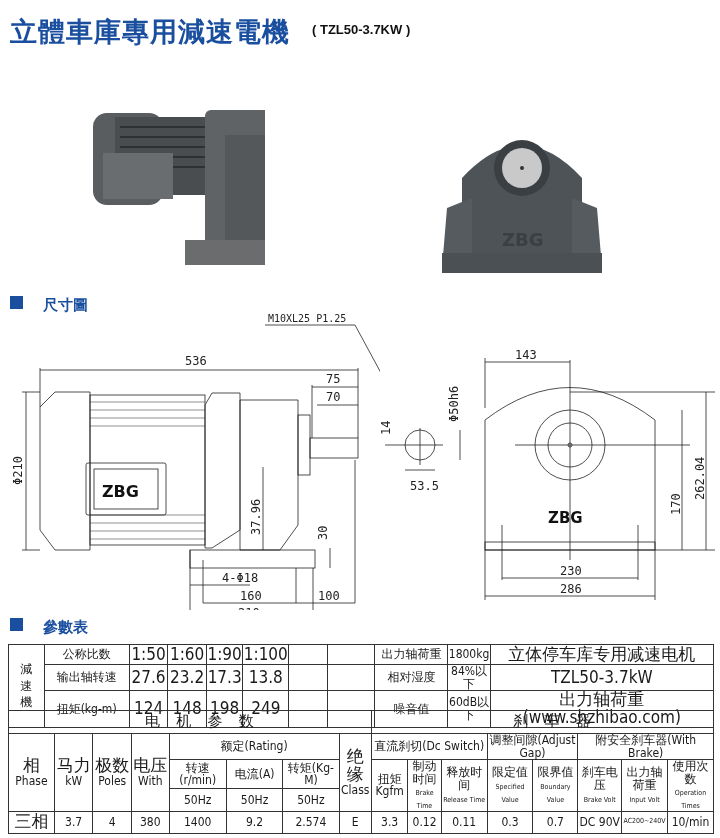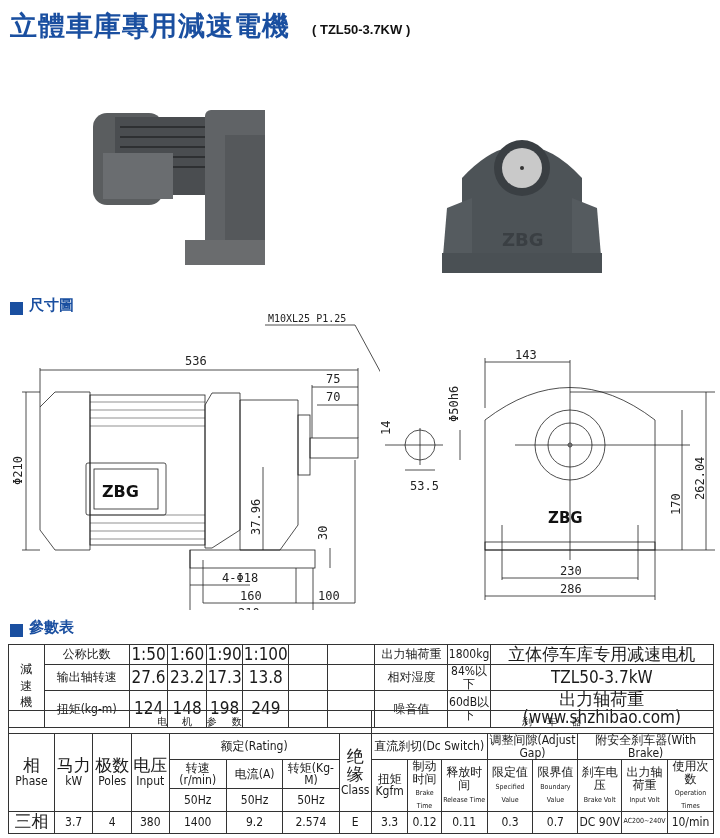--- a/index.html
+++ b/index.html
@@ -1,28 +1,28 @@
 <!DOCTYPE html>
 <html><head>
 <meta charset="utf-8">
 <style>
   *{box-sizing:border-box;margin:0;padding:0;}
   body{width:720px;height:838px;background:#fff;font-family:"DejaVu Sans",sans-serif;color:#1a1a1a;position:relative;overflow:hidden;}
-  .title{position:absolute;left:10px;top:8px;font-size:27px;font-weight:bold;color:#1a4fa0;letter-spacing:1px;font-family:"DejaVu Sans",sans-serif;}
+  .title{position:absolute;left:10px;top:14px;font-size:27px;font-weight:bold;color:#1a4fa0;letter-spacing:1px;font-family:"DejaVu Sans",sans-serif;}
   .model{position:absolute;left:312px;top:22px;font-size:13px;font-weight:bold;color:#111;font-family:"Liberation Sans",sans-serif;}
-  .section{position:absolute;left:10px;font-size:15px;font-weight:bold;color:#1a4fa0;display:flex;align-items:flex-end;gap:6px;}
+  .section{position:absolute;left:10px;font-size:15px;font-weight:bold;color:#1a4fa0;display:flex;align-items:flex-start;gap:20px;}
   .section .sq{width:13px;height:13px;background:#1a4fa0;display:inline-block;}
   .photo{position:absolute;}
   svg text{font-family:"DejaVu Sans Mono",monospace;}
   table{border-collapse:collapse;position:absolute;font-family:"DejaVu Sans Condensed","DejaVu Sans",sans-serif;}
   td{border:1px solid #333;text-align:center;vertical-align:middle;font-size:12px;padding:0;line-height:1.05;}
   .big{font-size:17px;}
   .sm{font-size:12px;}
   .xs{font-size:7px;}
-  .hdr{font-size:10px;letter-spacing:6px;padding-left:25px;}
+  .hdr{font-size:15px;letter-spacing:6px;padding-left:25px;}
 </style>
 </head>
 <body>
 
 <div class="title">立體車庫專用減速電機</div>
 <div class="model">( TZL50-3.7KW )</div>
 
 <svg class="photo" style="left:85px;top:105px" width="180" height="160" viewBox="0 0 180 160">
   <rect x="8" y="8" width="70" height="92" rx="14" fill="#5a5d5f"></rect>
   <rect x="30" y="12" width="100" height="78" fill="#4a4d50"></rect>
@@ -243,21 +243,21 @@
   </colgroup>
   <tbody>
       <tr style="height:23px">
     <td colspan="8" class="hdr">电 机 参 数</td>
     <td colspan="8" class="hdr">刹 车 器</td>
   </tr>
   <tr style="height:23px">
     <td rowspan="3"><span class="big">相</span><br><span>Phase</span></td>
     <td rowspan="3"><span class="big">马力</span><br><span>kW</span></td>
     <td rowspan="3"><span class="big">极数</span><br><span>Poles</span></td>
-    <td rowspan="3"><span class="big">电压</span><br><span>Input</span></td>
+    <td rowspan="3"><span class="big">电压</span><br><span>With</span></td>
     <td colspan="3">额定(Rating)</td>
     <td rowspan="3"><span class="big">绝缘</span><br><span>Class</span></td>
     <td colspan="3">直流刹切(Dc Switch)</td>
     <td colspan="2" class="sm">调整间隙(Adjust Gap)</td>
     <td colspan="3" class="sm">附安全刹车器(With Brake)</td>
   </tr>
   <tr style="height:22px">
     <td class="sm">转速(r/min)</td>
     <td class="sm">电流(A)</td>
     <td class="sm">转矩(Kg-M)</td>

